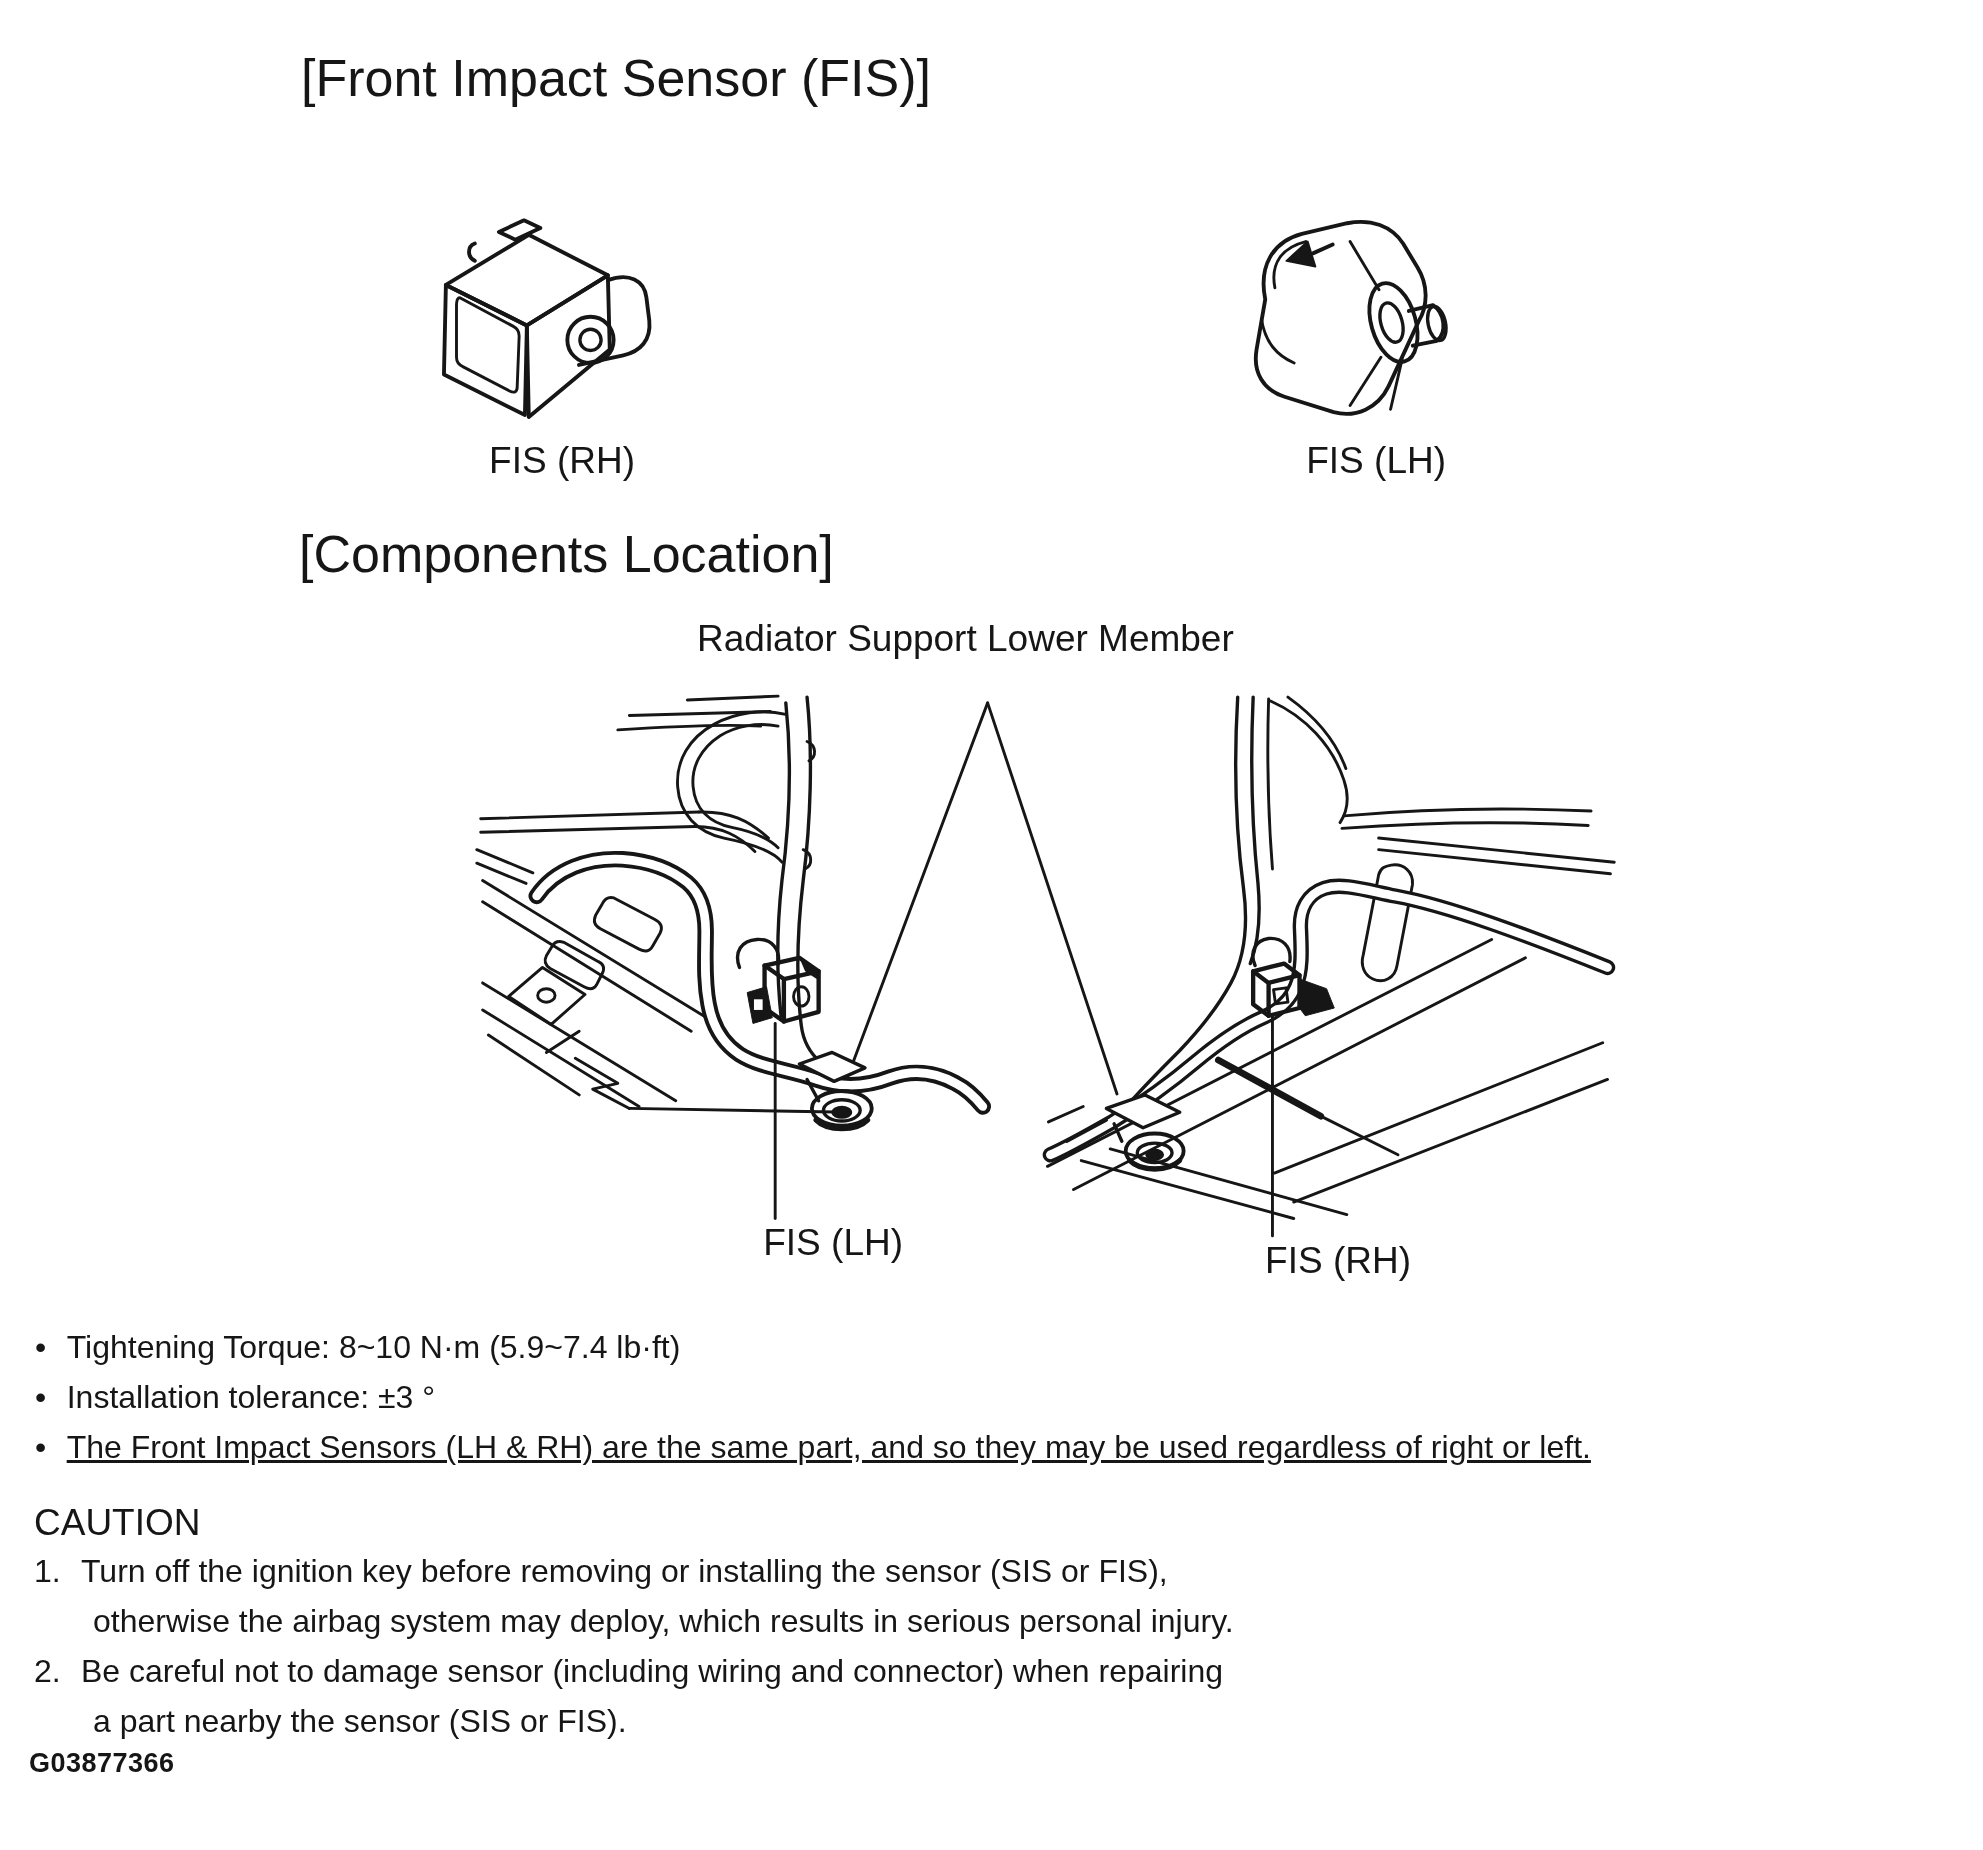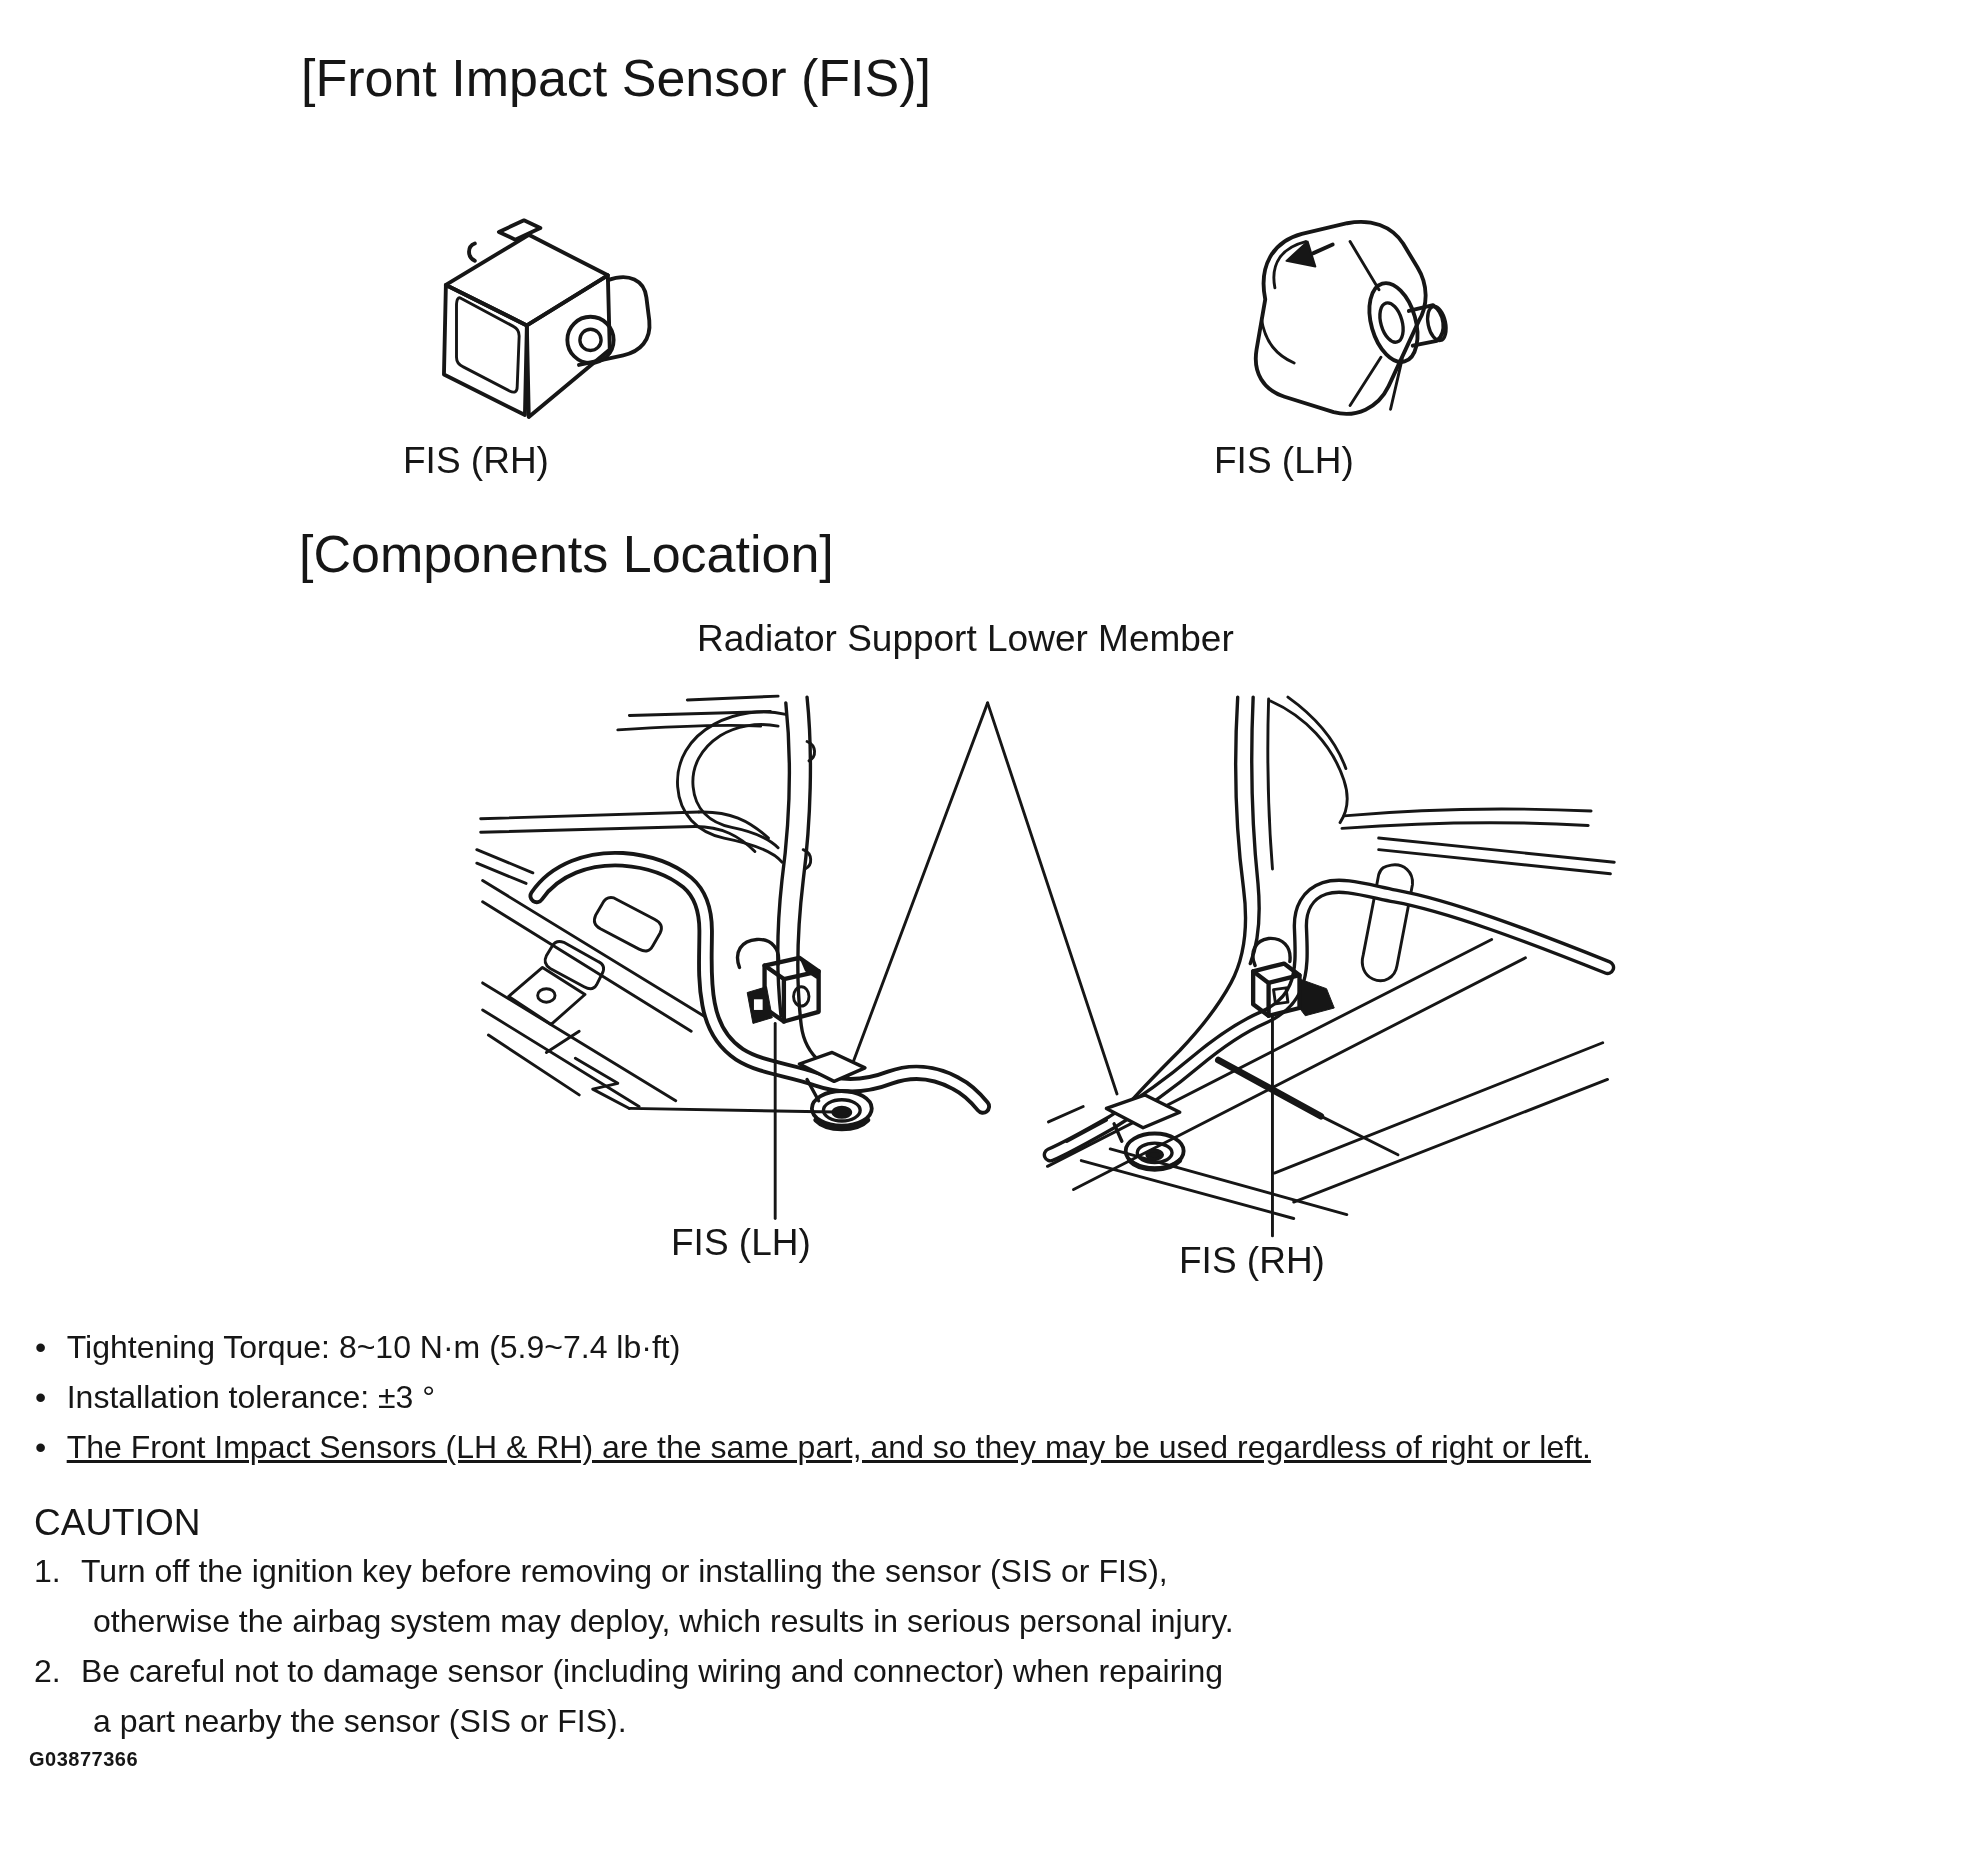--- a/index.html
+++ b/index.html
@@ -5,22 +5,22 @@
   html,body{margin:0;padding:0;}
   body{
     width:1983px;height:1851px;position:relative;background:#ffffff;
     font-family:"Liberation Sans","DejaVu Sans",sans-serif;color:#161616;
     overflow:hidden;
   }
   .abs{position:absolute;white-space:nowrap;}
   .ttl{font-size:52px;margin-left:44px;}
   .lbl{font-size:37px;text-align:center;}
   .body-txt{font-size:32px;}
-  .ctr{text-align:left;}
-  .figid{font-size:20px;font-weight:bold;letter-spacing:0.5px;}
+  .ctr{text-align:right;}
+  .figid{font-size:27px;font-weight:bold;letter-spacing:0.5px;}
   svg{position:absolute;overflow:visible;}
   .ink{stroke:#161616;fill:none;stroke-linecap:round;stroke-linejoin:round;}
 </style>
 </head>
 <body>
 
 <div class="abs ttl" style="left:257px;top:48px;">[Front Impact Sensor (FIS)]</div>
 
 <div class="abs lbl ctr" style="left:403px;top:440px;width:232px;">FIS (RH)</div>
 

